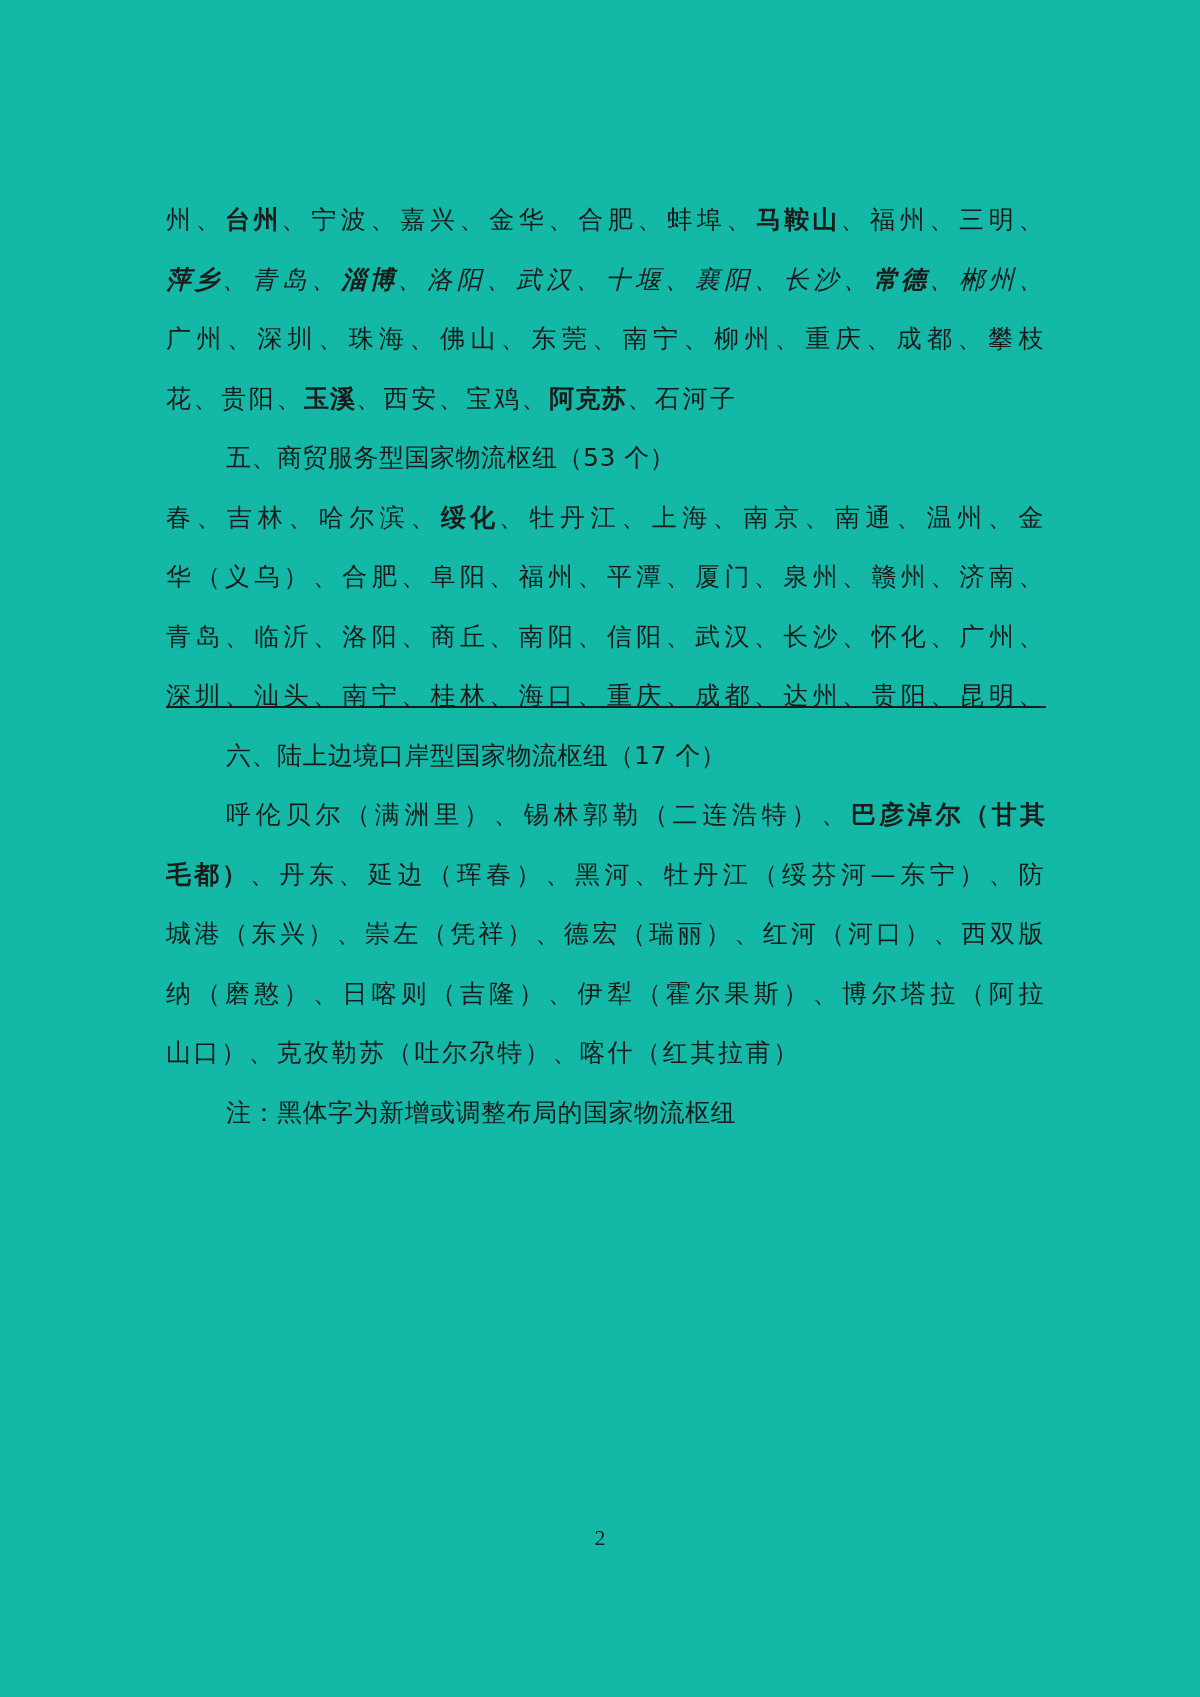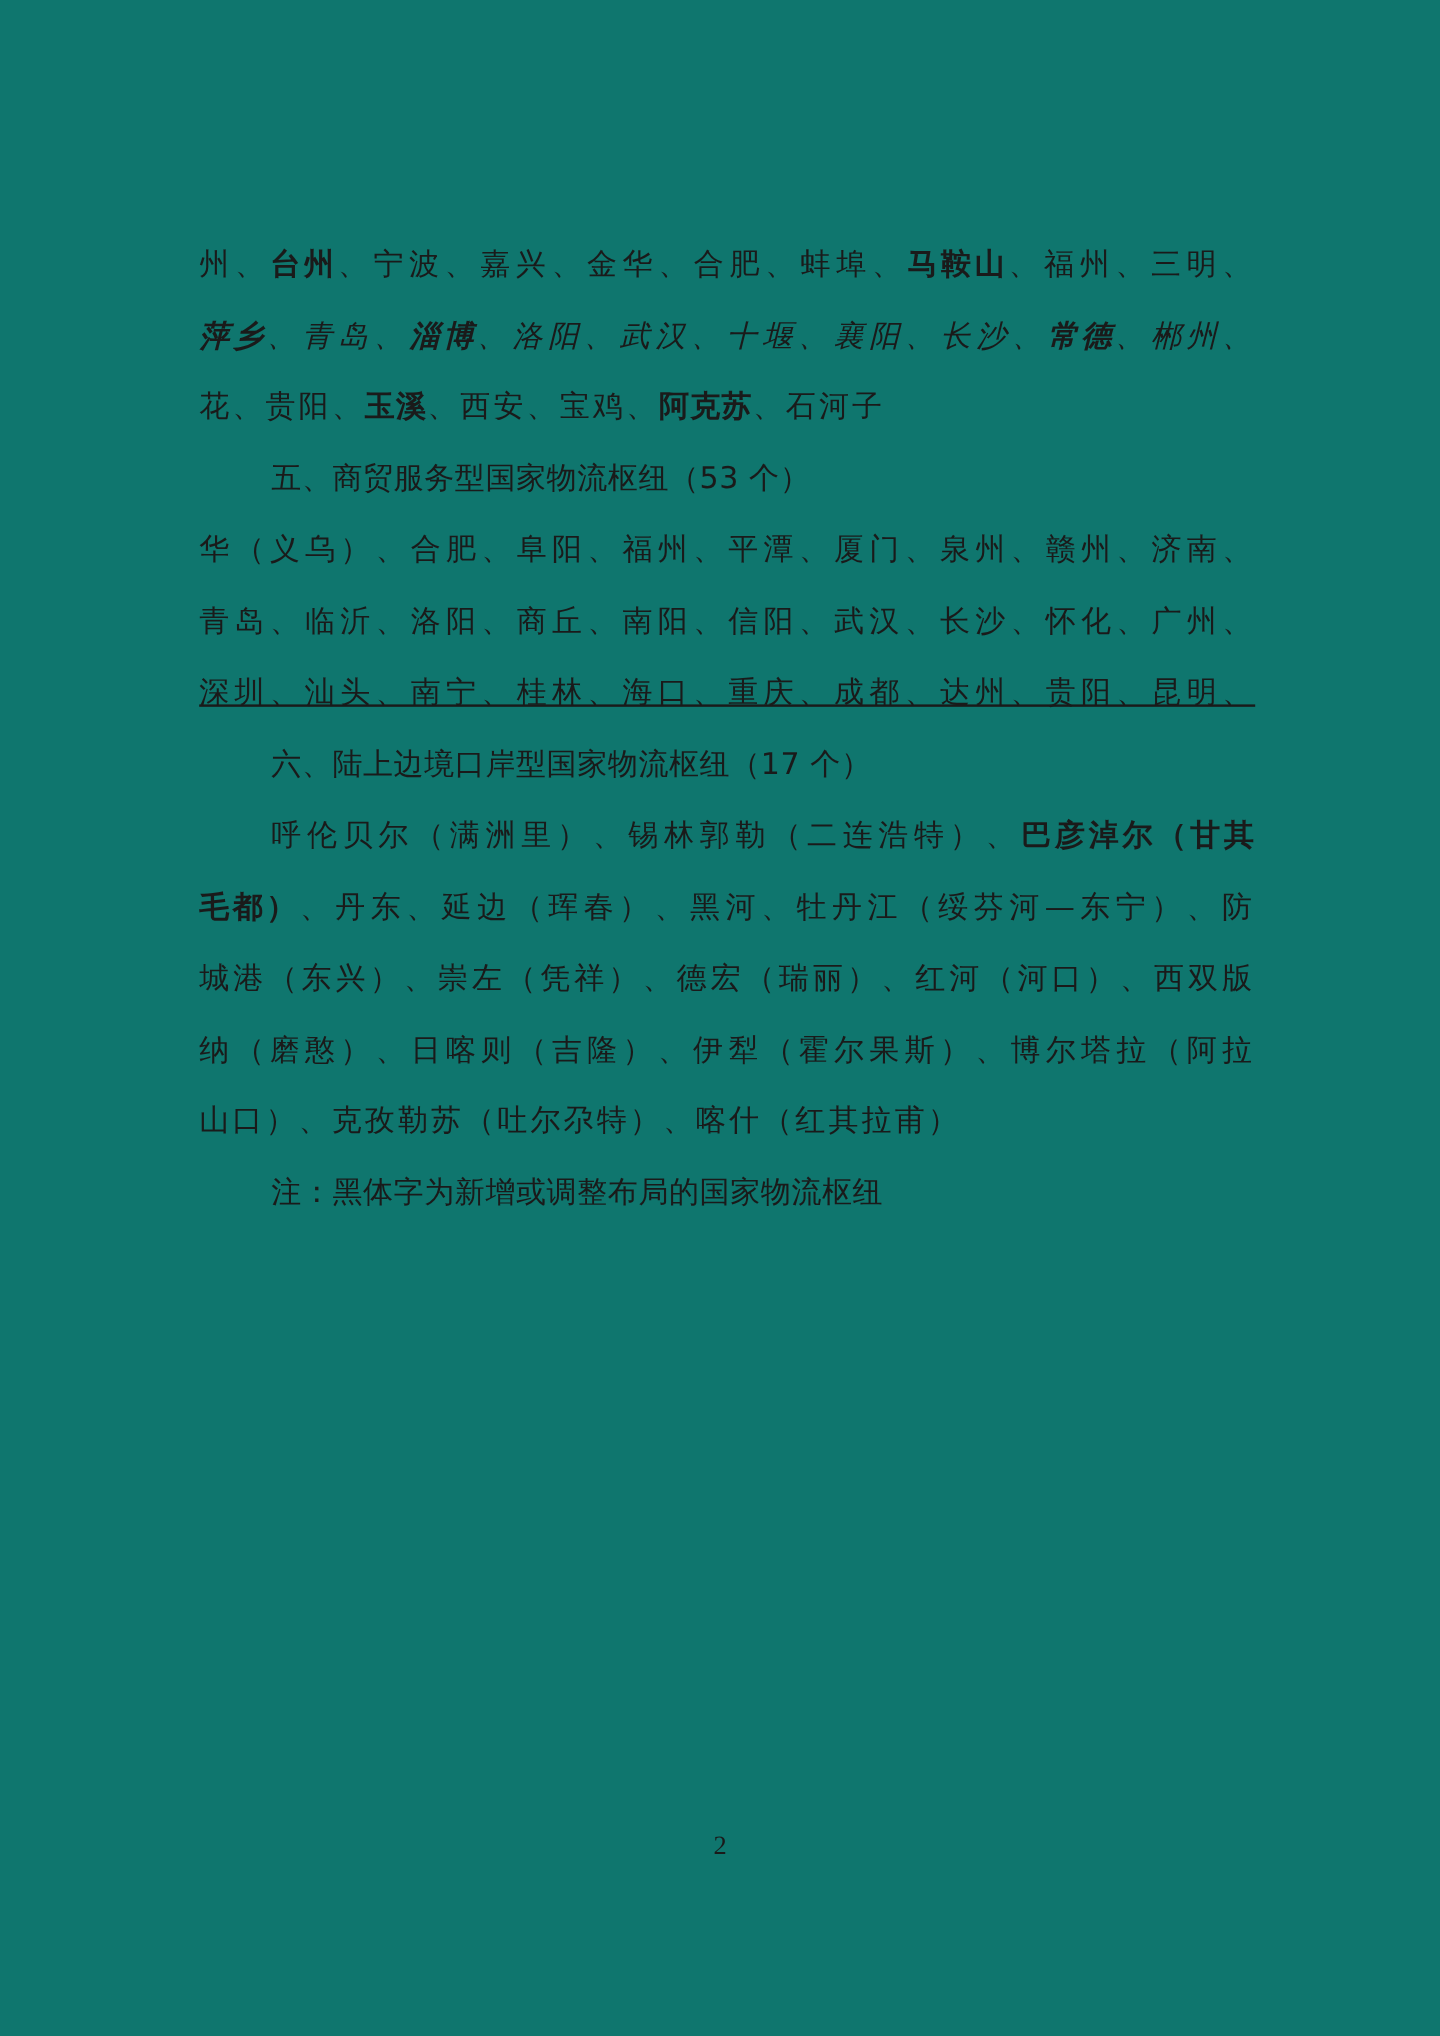--- a/index.html
+++ b/index.html
@@ -1,44 +1,46 @@
 <!DOCTYPE html>
 <html><head>
 <meta charset="utf-8">
 <style>
   html, body { margin: 0; padding: 0; background: #ffffff; }
   body { width: 1200px; height: 1697px; position: relative; overflow: hidden; font-family: "DejaVu Serif", "Liberation Serif", serif; color: #1a1a1a; }
-  .page { position: absolute; left: 0; top: 0; width: 1200px; height: 1697px; background: #0f766e; }
+  .page { position: absolute; left: 0; top: 0; width: 1200px; height: 1697px; background: #14b8a6; }
   .body-text { position: absolute; left: 166px; width: 880px; }
   .line { height: 59.5px; line-height: 59.5px; font-size: 25px; white-space: nowrap; letter-spacing: 2.6px; display: flex; }
   .line.indent { padding-left: 60px; }
   .line.just { justify-content: space-between; }
   .seg { display: inline; }
   .b { font-family: "DejaVu Sans", "Liberation Sans", sans-serif; font-weight: bold; letter-spacing: 1px; }
   .heading { font-family: "DejaVu Sans", "Liberation Sans", sans-serif; font-weight: normal; font-size: 25px; letter-spacing: 0.5px; padding-left: 60px; height: 59.5px; line-height: 59.5px; white-space: nowrap; }
   .page-num { position: absolute; top: 1525px; left: 0; width: 1200px; text-align: center; font-size: 22px; font-family: "Liberation Serif", serif; }
 </style>
 </head>
 <body>
 
 <div class="page">
   <div class="body-text" style="top:190px;">
     <div>
         <div class="line just" style="justify-content: flex-start; text-align: justify; display: block; text-align-last: justify;"><span class="seg">州、</span><span class="seg b">台州</span><span class="seg">、宁波、嘉兴、金华、合肥、蚌埠、</span><span class="seg b">马鞍山</span><span class="seg">、福州、三明、</span></div>
         <div class="line just" style="justify-content: flex-start; text-align: justify; display: block; text-align-last: justify; font-style: italic;"><span class="seg b">萍乡</span><span class="seg">、青岛、</span><span class="seg b">淄博</span><span class="seg">、洛阳、武汉、十堰、襄阳、长沙、</span><span class="seg b">常德</span><span class="seg">、郴州、</span></div>
+        <div class="line just" style="justify-content: flex-start; text-align: justify; display: block; text-align-last: justify;"><span class="seg">广州、深圳、珠海、佛山、东莞、南宁、柳州、重庆、成都、攀枝</span></div>
         <div class="line">
           <span class="seg">花、贵阳、</span>
           <span class="seg b">玉溪</span>
           <span class="seg">、西安、宝鸡、</span>
           <span class="seg b">阿克苏</span>
           <span class="seg">、石河子</span>
         </div>
       </div>
     <div class="heading">五、商贸服务型国家物流枢纽（53 个）</div>
     <div>
+        <div class="line just" style="justify-content: flex-start; text-align: justify; display: block; text-align-last: justify;"><span class="seg">春、吉林、哈尔滨、</span><span class="seg b">绥化</span><span class="seg">、牡丹江、上海、南京、南通、温州、金</span></div>
         <div class="line just" style="justify-content: flex-start; text-align: justify; display: block; text-align-last: justify;"><span class="seg">华（义乌）、合肥、阜阳、福州、平潭、厦门、泉州、赣州、济南、</span></div>
         <div class="line just" style="justify-content: flex-start; text-align: justify; display: block; text-align-last: justify;"><span class="seg">青岛、临沂、洛阳、商丘、南阳、信阳、武汉、长沙、怀化、广州、</span></div>
         <div class="line just" style="justify-content: flex-start; text-align: justify; display: block; text-align-last: justify; text-decoration: underline;"><span class="seg">深圳、汕头、南宁、桂林、海口、重庆、成都、达州、贵阳、昆明、</span></div>
       </div>
     <div class="heading">六、陆上边境口岸型国家物流枢纽（17 个）</div>
     <div>
         <div class="line just indent" style="justify-content: flex-start; text-align: justify; display: block; text-align-last: justify;"><span class="seg">呼伦贝尔（满洲里）、锡林郭勒（二连浩特）、</span><span class="seg b">巴彦淖尔（甘其</span></div>
         <div class="line just" style="justify-content: flex-start; text-align: justify; display: block; text-align-last: justify;"><span class="seg b">毛都）</span><span class="seg">、丹东、延边（珲春）、黑河、牡丹江（绥芬河—东宁）、防</span></div>
         <div class="line just" style="justify-content: flex-start; text-align: justify; display: block; text-align-last: justify;"><span class="seg">城港（东兴）、崇左（凭祥）、德宏（瑞丽）、红河（河口）、西双版</span></div>
         <div class="line just" style="justify-content: flex-start; text-align: justify; display: block; text-align-last: justify;"><span class="seg">纳（磨憨）、日喀则（吉隆）、伊犁（霍尔果斯）、博尔塔拉（阿拉</span></div>

